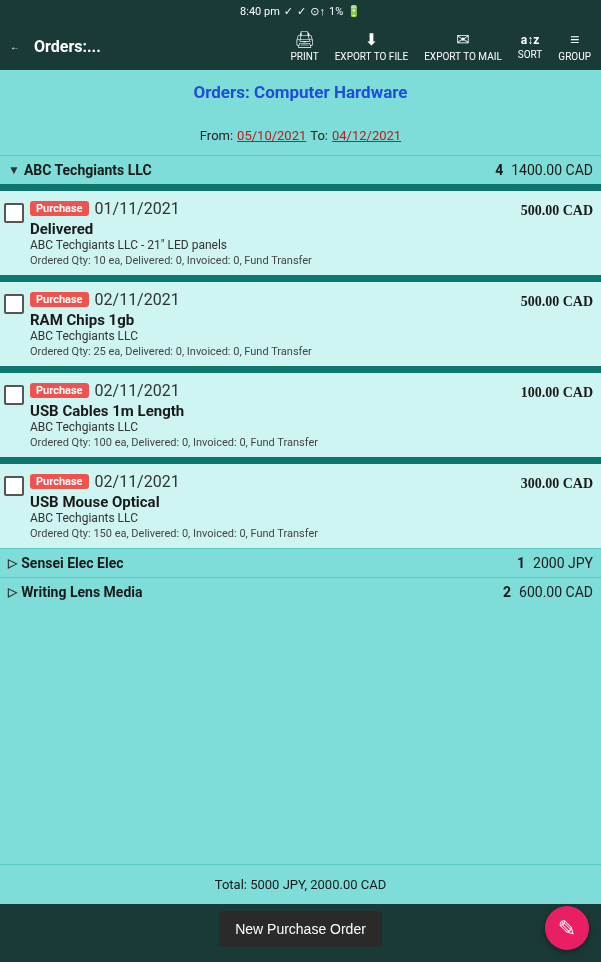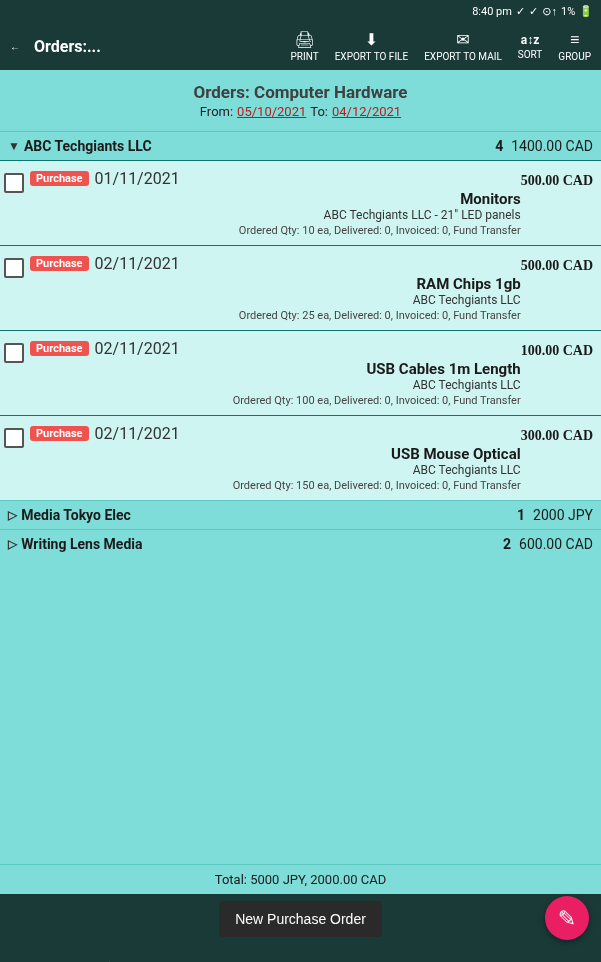--- a/index.html
+++ b/index.html
@@ -12,21 +12,21 @@
       position: relative;
     }
 
     
     .status-bar {
       background: #1a3a38;
       color: #fff;
       font-size: 11px;
       padding: 2px 8px;
       display: flex;
-      justify-content: flex-end;
+      justify-content: center;
       align-items: center;
       height: 22px;
     }
     .status-bar-left { display: flex; align-items: center; gap: 4px; }
     .status-bar-right { display: flex; align-items: center; gap: 4px; }
 
     
     .app-bar {
       background: #1a3a38;
       color: #fff;
@@ -65,29 +65,30 @@
     }
 
     
     .page-title-container {
       text-align: center;
       padding: 12px 8px 4px;
     }
     .page-title {
       font-size: 17px;
       font-weight: bold;
-      color: #404040;
+      color: #1d4ed8;
     }
     .date-range {
       font-size: 13px;
       color: #222;
       display: flex;
       justify-content: center;
       gap: 4px;
       padding: 2px 0 8px;
+      margin-top: 24px;
     }
     .date-underline {
       text-decoration: underline;
       color: #b91c1c;
     }
 
     
     .group-header {
       background: #7eddd8;
       display: flex;
@@ -116,25 +117,24 @@
       color: #1a1a1a;
     }
     .chevron {
       font-size: 12px;
       color: #333;
     }
 
     
     .order-item {
       background: #cff5f2;
-      border-top: 1px solid #0f766e;
+      border-top: 7px solid #0f766e;
       display: flex;
       align-items: flex-start;
       padding: 8px 8px 8px 4px;
-      text-align: right;
     }
     .order-item-checkbox {
       width: 20px;
       height: 20px;
       border: 2px solid #555;
       border-radius: 2px;
       margin-right: 6px;
       margin-top: 4px;
       flex-shrink: 0;
       background: #fff;
@@ -184,21 +184,21 @@
     }
 
     
     .total-bar {
       background: #7eddd8;
       border-top: 1px solid #5cc8c2;
       text-align: center;
       padding: 10px;
       font-size: 13px;
       color: #1a1a1a;
-      height: 30px;
+      height: 40px;
       display: flex;
       align-items: center;
       justify-content: center;
     }
 
     
     .bottom-action-bar {
       background: #1a3a38;
       height: 50px;
       display: flex;
@@ -313,21 +313,21 @@
     <span class="group-header-amount">1400.00 CAD</span>
   </div>
 
   <div class="order-item">
     <div class="order-item-checkbox"></div>
     <div class="order-item-content">
       <div class="order-item-header">
         <span class="purchase-badge">Purchase</span>
         <span class="order-date">01/11/2021</span>
       </div>
-      <div class="order-item-name">Monitors</div>
+      <div class="order-item-name">Delivered</div>
       <div class="order-item-vendor">ABC Techgiants LLC - 21" LED panels</div>
       <div class="order-item-details">Ordered Qty: 10 ea, Delivered: 0, Invoiced: 0, Fund Transfer</div>
     </div>
     <div class="order-item-amount">500.00 CAD</div>
   </div>
 
   <div class="order-item">
     <div class="order-item-checkbox"></div>
     <div class="order-item-content">
       <div class="order-item-header">
@@ -365,21 +365,21 @@
       <div class="order-item-name">USB Mouse Optical</div>
       <div class="order-item-vendor">ABC Techgiants LLC</div>
       <div class="order-item-details">Ordered Qty: 150 ea, Delivered: 0, Invoiced: 0, Fund Transfer</div>
     </div>
     <div class="order-item-amount">300.00 CAD</div>
   </div>
 
   <div class="group-header">
     <div class="group-header-name">
       <span class="chevron">▷</span>
-      <span>Media Tokyo Elec</span>
+      <span>Sensei Elec Elec</span>
     </div>
     <span class="group-header-count">1</span>
     <span class="group-header-amount">2000 JPY</span>
   </div>
 
   <div class="group-header">
     <div class="group-header-name">
       <span class="chevron">▷</span>
       <span>Writing Lens Media</span>
     </div>

